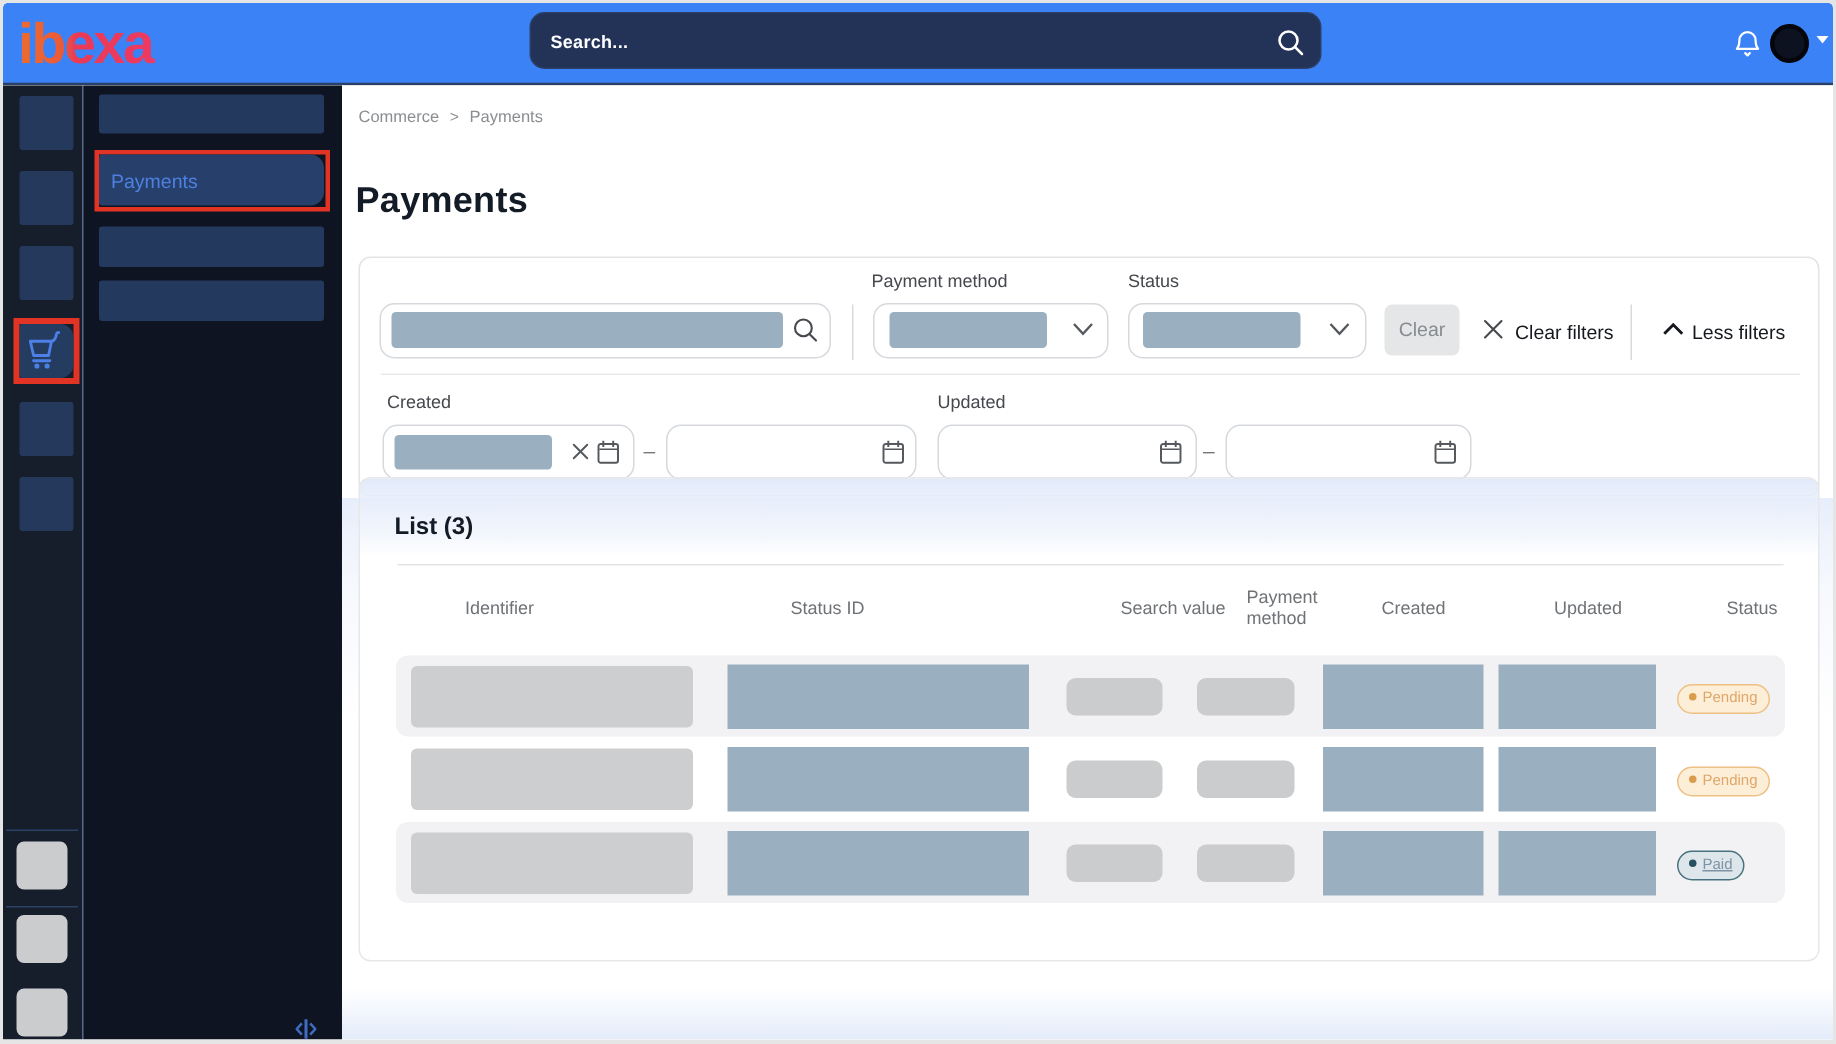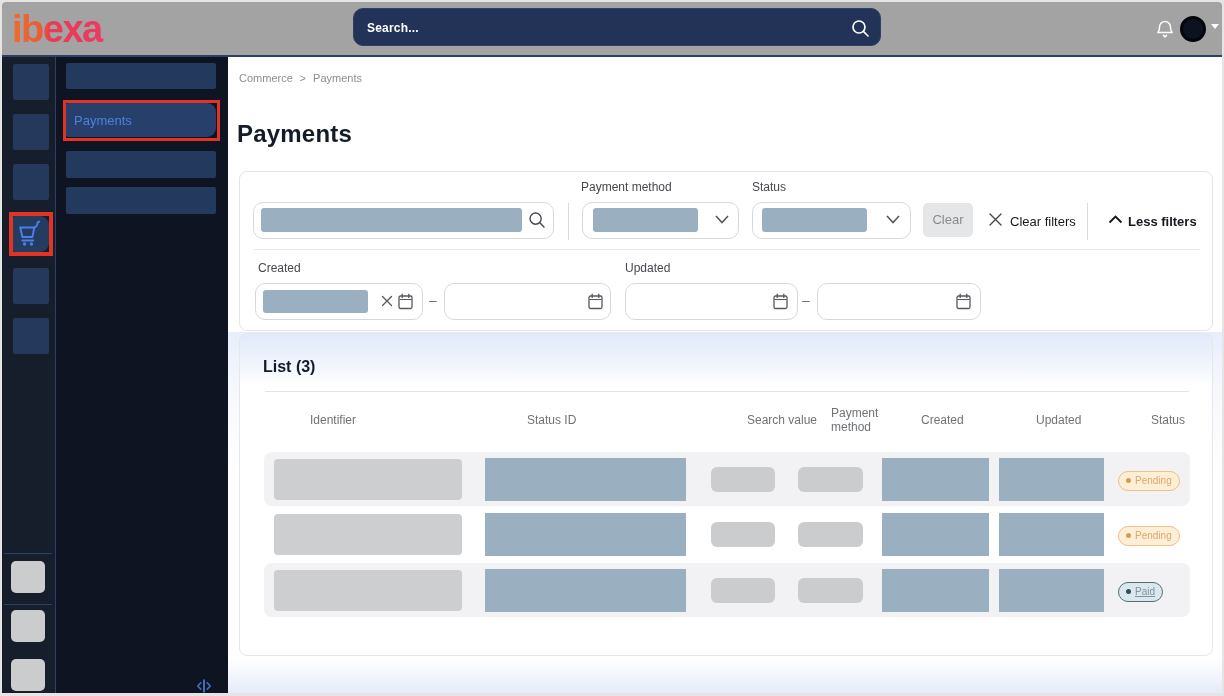--- a/index.html
+++ b/index.html
@@ -2,21 +2,21 @@
 <html><head>
 <meta charset="utf-8">
 <style>
   * { margin:0; padding:0; box-sizing:border-box; }
   html,body { width:1224px; height:696px; overflow:hidden; }
   body { font-family:"Liberation Sans", sans-serif; background:#e5e5e5; position:relative; }
   .abs { position:absolute; }
   .page { position:absolute; left:2px; top:2px; width:1220px; height:691px; background:#fff; border-radius:3px 3px 0 0; overflow:hidden; }
 
   
-  .topbar { position:absolute; left:0; top:0; width:1220px; height:55px; background:#a3a3a3; border-bottom:2px solid #2a4066; border-radius:3px 3px 0 0; }
+  .topbar { position:absolute; left:0; top:0; width:1220px; height:55px; background:#3b82f6; border-bottom:2px solid #2a4066; border-radius:3px 3px 0 0; }
   .search { position:absolute; left:351px; top:6px; width:528px; height:38px; background:#223357; border:1px solid #2c3f66; border-radius:10px; }
   .search span { position:absolute; left:13px; top:12px; font-size:12px; font-weight:700; color:#fff; letter-spacing:.2px; }
   .search svg { position:absolute; right:8px; top:9px; }
   .avatar { position:absolute; left:1178px; top:14px; width:26px; height:26px; border-radius:50%; background:#0d1220; border:3px solid #04060b; }
   .caret { position:absolute; left:1209px; top:22px; width:0; height:0; border-left:4.5px solid transparent; border-right:4.5px solid transparent; border-top:5px solid #fff; }
 
   
   .rail { position:absolute; left:0; top:55px; width:53px; height:636px; background:#161d2b; }
   .railline { position:absolute; left:53px; top:55px; width:1px; height:636px; background:#2c4166; }
   .col2 { position:absolute; left:54px; top:55px; width:172px; height:636px; background:#0e1421; }
@@ -41,27 +41,27 @@
   
   .fcard { position:absolute; left:11px; top:114px; width:974px; height:160px; background:#fff; border:1px solid #e3e4e6; border-radius:8px; }
   .skb { background:#9ab0c0; border-radius:3px; position:absolute; }
   .skg { background:#cdced0; position:absolute; border-radius:4px; }
   .input { position:absolute; background:#fff; border:1px solid #d5d9dd; border-radius:10px; height:37px; }
   .vline { position:absolute; top:31px; width:1px; height:37px; background:#d9dadc; }
   .flabel { position:absolute; top:8px; font-size:12px; color:#45484d; }
   .flabel2 { position:absolute; top:89px; font-size:12px; color:#45484d; }
   .apply { position:absolute; left:683px; top:31px; width:50px; height:34px; background:#e5e6e7; border-radius:5px; color:#878b90; font-size:13px; text-align:center; line-height:34px; }
   .clearf { position:absolute; left:770px; top:42px; font-size:13px; color:#15191d; }
-  .lessf { position:absolute; left:888px; top:42px; font-size:13px; font-weight:700; color:#15191d; }
+  .lessf { position:absolute; left:888px; top:42px; font-size:13px; font-weight:400; color:#15191d; }
   .fhr { position:absolute; left:14px; top:77px; width:946px; height:1px; background:#eaeaea; }
   .dash { position:absolute; top:120px; font-size:14px; color:#74787c; }
   .calic { position:absolute; top:121px; }
 
   
-  .lcard { position:absolute; left:11px; top:276px; width:974px; height:323px; border:1px solid #e6e7e9; border-radius:8px; background:linear-gradient(180deg,#e2eafa 0%, rgba(255,255,255,0.4) 40px, #fff 52px); }
+  .lcard { position:absolute; left:11px; top:261px; width:974px; height:323px; border:1px solid #e6e7e9; border-radius:8px; background:linear-gradient(180deg,#e2eafa 0%, rgba(255,255,255,0.4) 40px, #fff 52px); }
   .lcard h2 { position:absolute; left:23px; top:24px; font-size:16px; font-weight:700; color:#131c26; }
   .lhr { position:absolute; left:25px; top:57px; width:924px; height:1px; background:#e4e4e6; }
   .th { position:absolute; font-size:12px; color:#6f7377; top:79px;margin-left:32px; }
   .row { position:absolute; left:24px; width:926px; height:54px; border-radius:8px; }
   .rowg { background:#f2f2f4; }
   .cell-id { left:34px; width:188px; height:41px; border-radius:4px; }
   .cell-or { left:245px; width:201px; height:43px; background:#9aafbf; }
   .cell-tv { left:471px; width:64px; height:25px; border-radius:6px; background:#cbcccd; }
   .cell-pm { left:558px; width:65px; height:25px; border-radius:6px; background:#cbcccd; }
   .cell-cr { left:642px; width:107px; height:43px; background:#9aafbf; }

